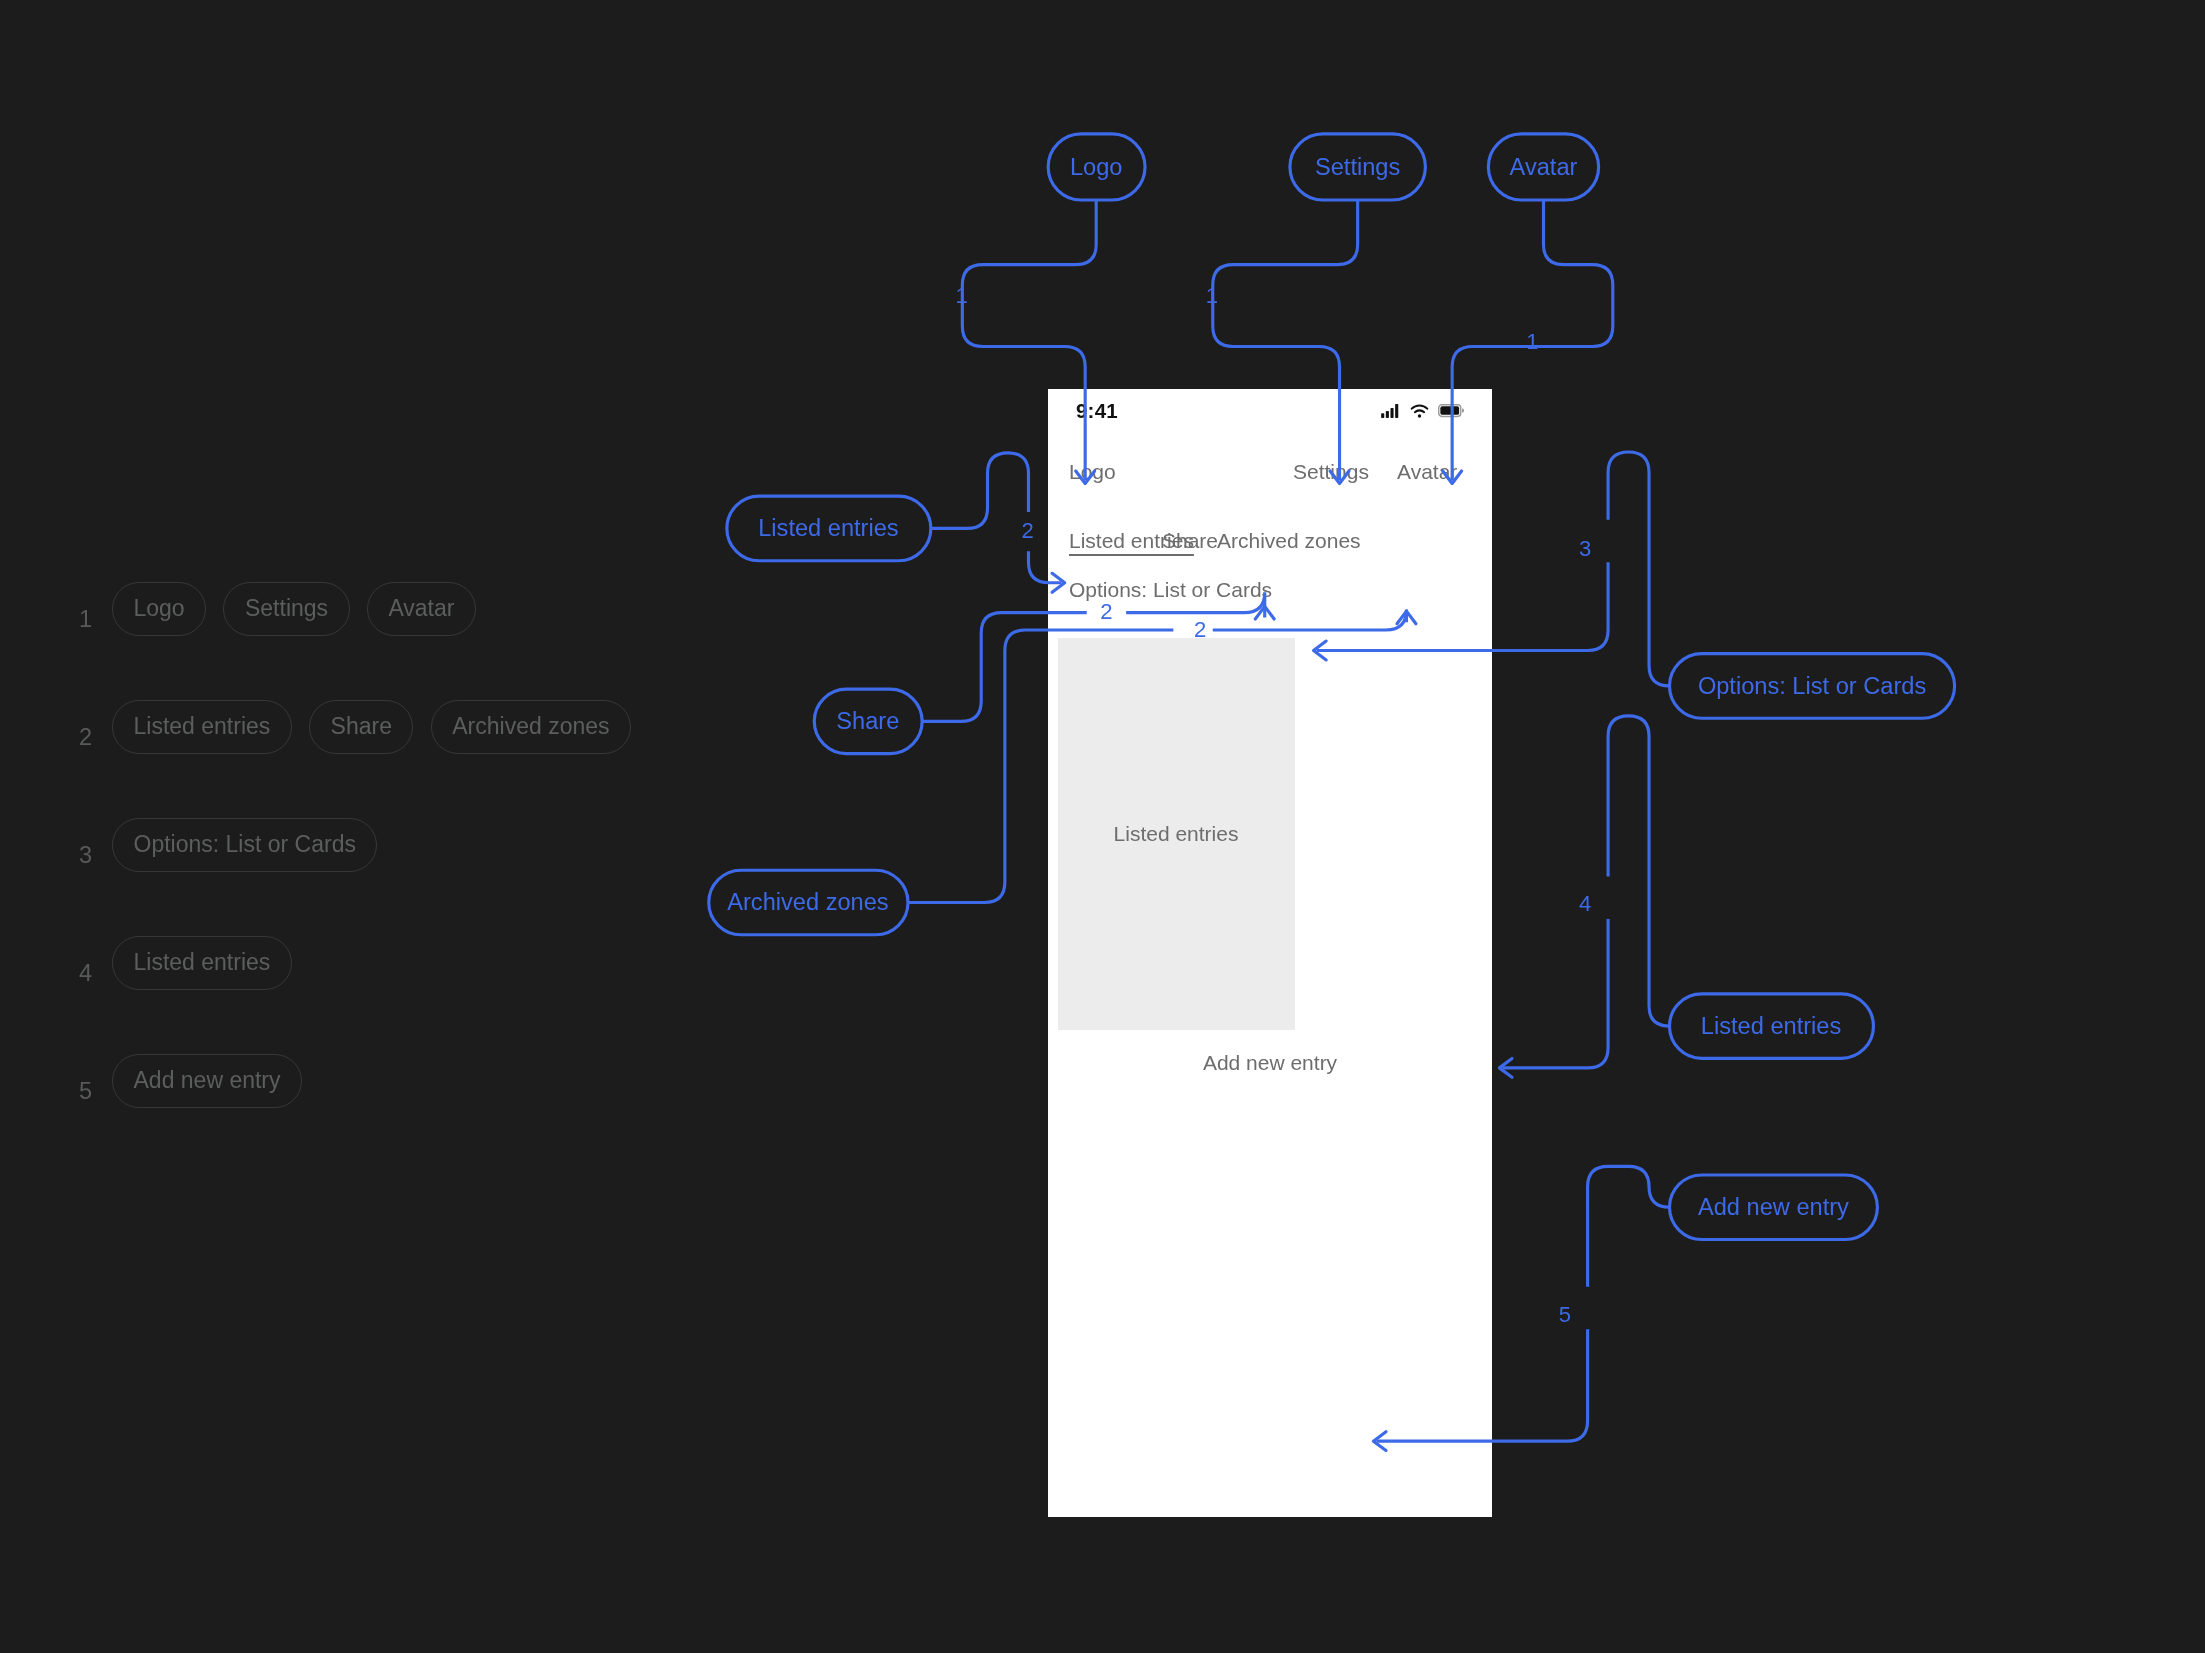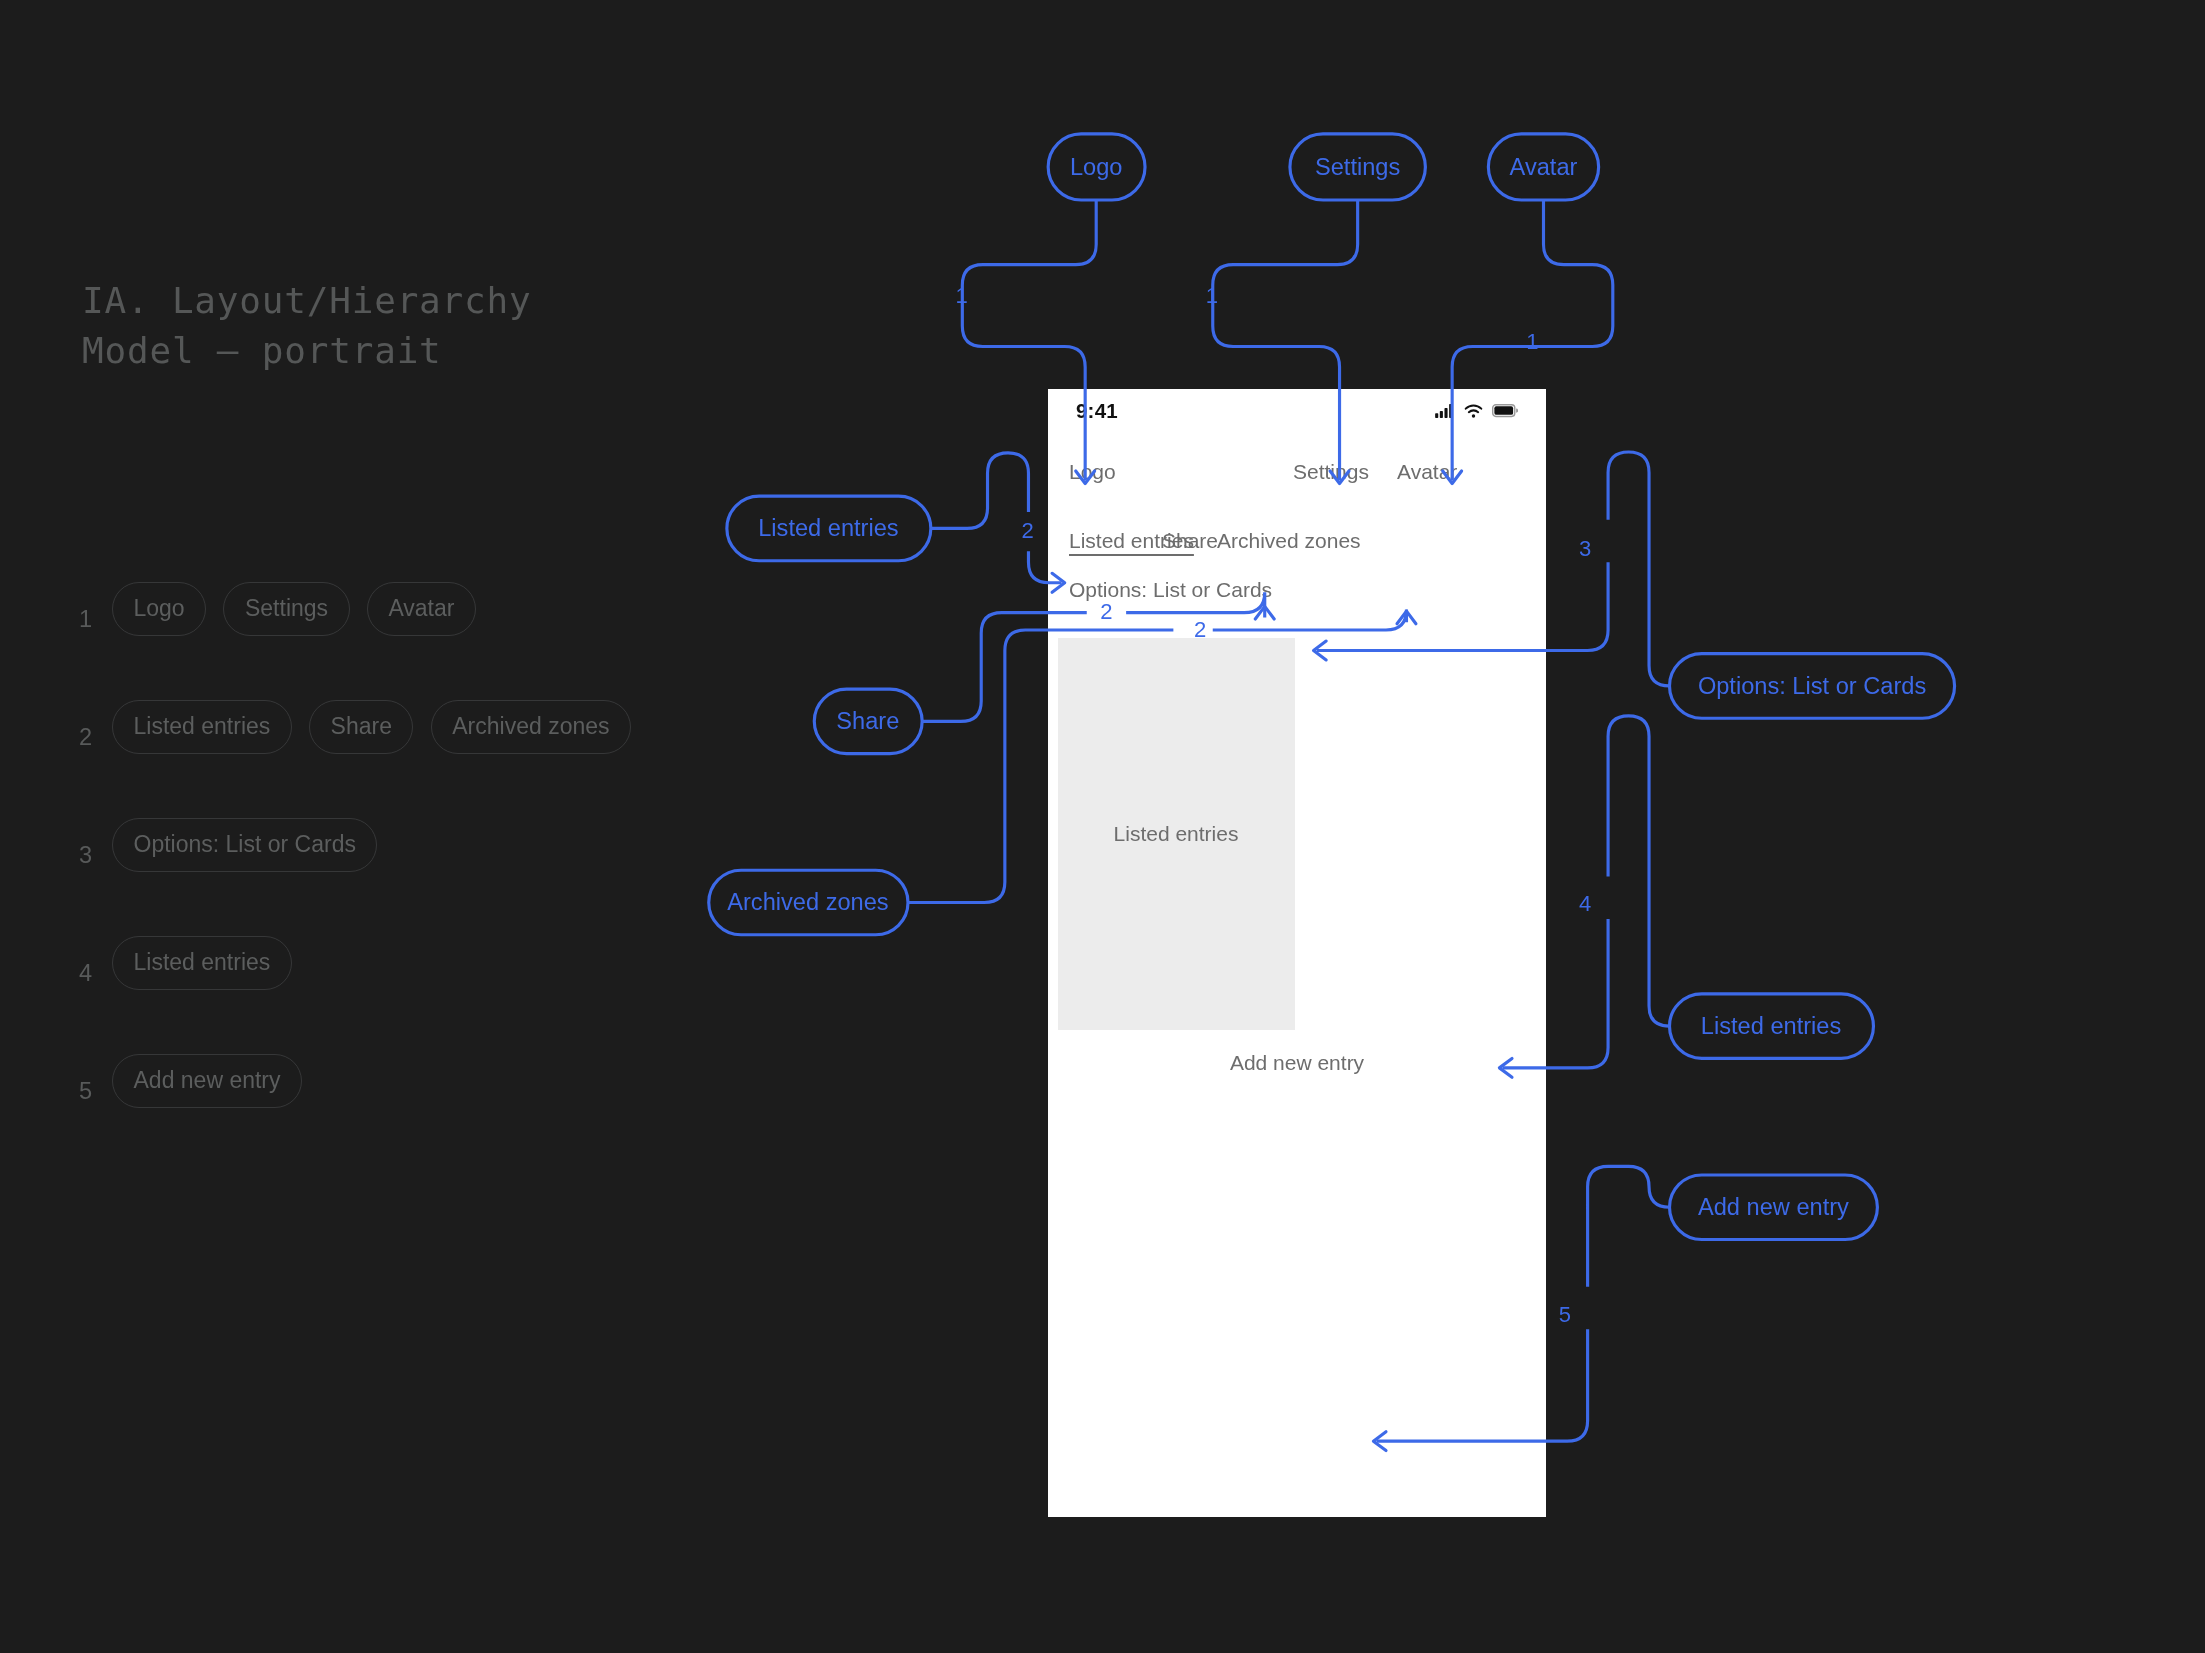--- a/index.html
+++ b/index.html
@@ -45,21 +45,21 @@
     line-height:50px;
     margin-right:17.3px;
     white-space:nowrap;
     background:transparent;
   }
 
   
   .phone{
     position:absolute;
     left:1048px;top:389px;
-    width:498px;height:1128px;
+    width:444px;height:1128px;
     background:#ffffff;
     overflow:hidden;
   }
   .statusbar{
     position:absolute;left:0;top:0;width:100%;height:44px;
     display:flex;align-items:center;justify-content:space-between;
     padding:0 28px;box-sizing:border-box;
   }
   .status-time{font-size:20.5px;font-weight:bold;color:#111;letter-spacing:0.2px;}
   .status-icons{display:flex;align-items:center;gap:8.7px;}
@@ -101,22 +101,20 @@
   .conn{fill:none;stroke:#3d6ae8;stroke-width:4;}
   .bub-rect{fill:none;stroke:#3d6ae8;stroke-width:4;}
   .bub-text{fill:#3d6ae8;font-family:"Liberation Sans",sans-serif;font-size:30px;dominant-baseline:middle;text-anchor:middle;}
   .num-text{fill:#3d6ae8;font-family:"Liberation Sans",sans-serif;font-size:28px;dominant-baseline:middle;text-anchor:middle;}
 </style>
 </head>
 <body>
 
 <div id="stage">
 
-  <div class="title">IA. Layout/Hierarchy
-Model — portrait</div>
 
   <div class="legend">
 
     <div class="legend-row">
       <div class="legend-num">1</div>
       <div class="legend-pill">Logo</div>
       <div class="legend-pill">Settings</div>
       <div class="legend-pill">Avatar</div>
     </div>
 

